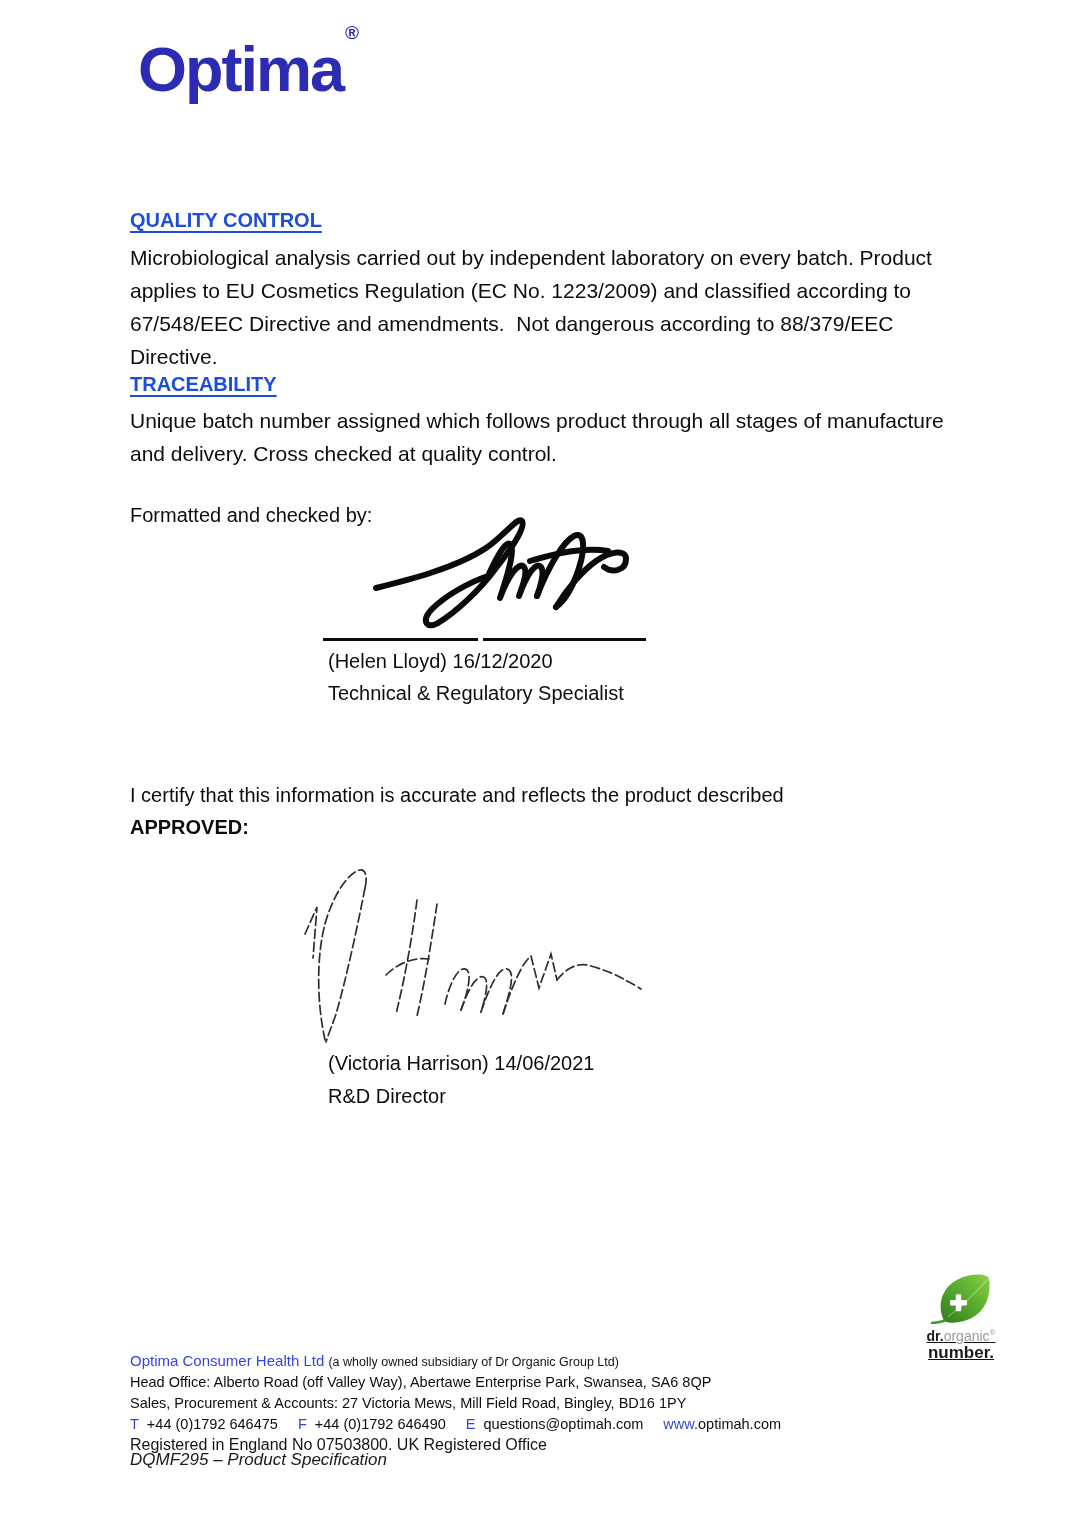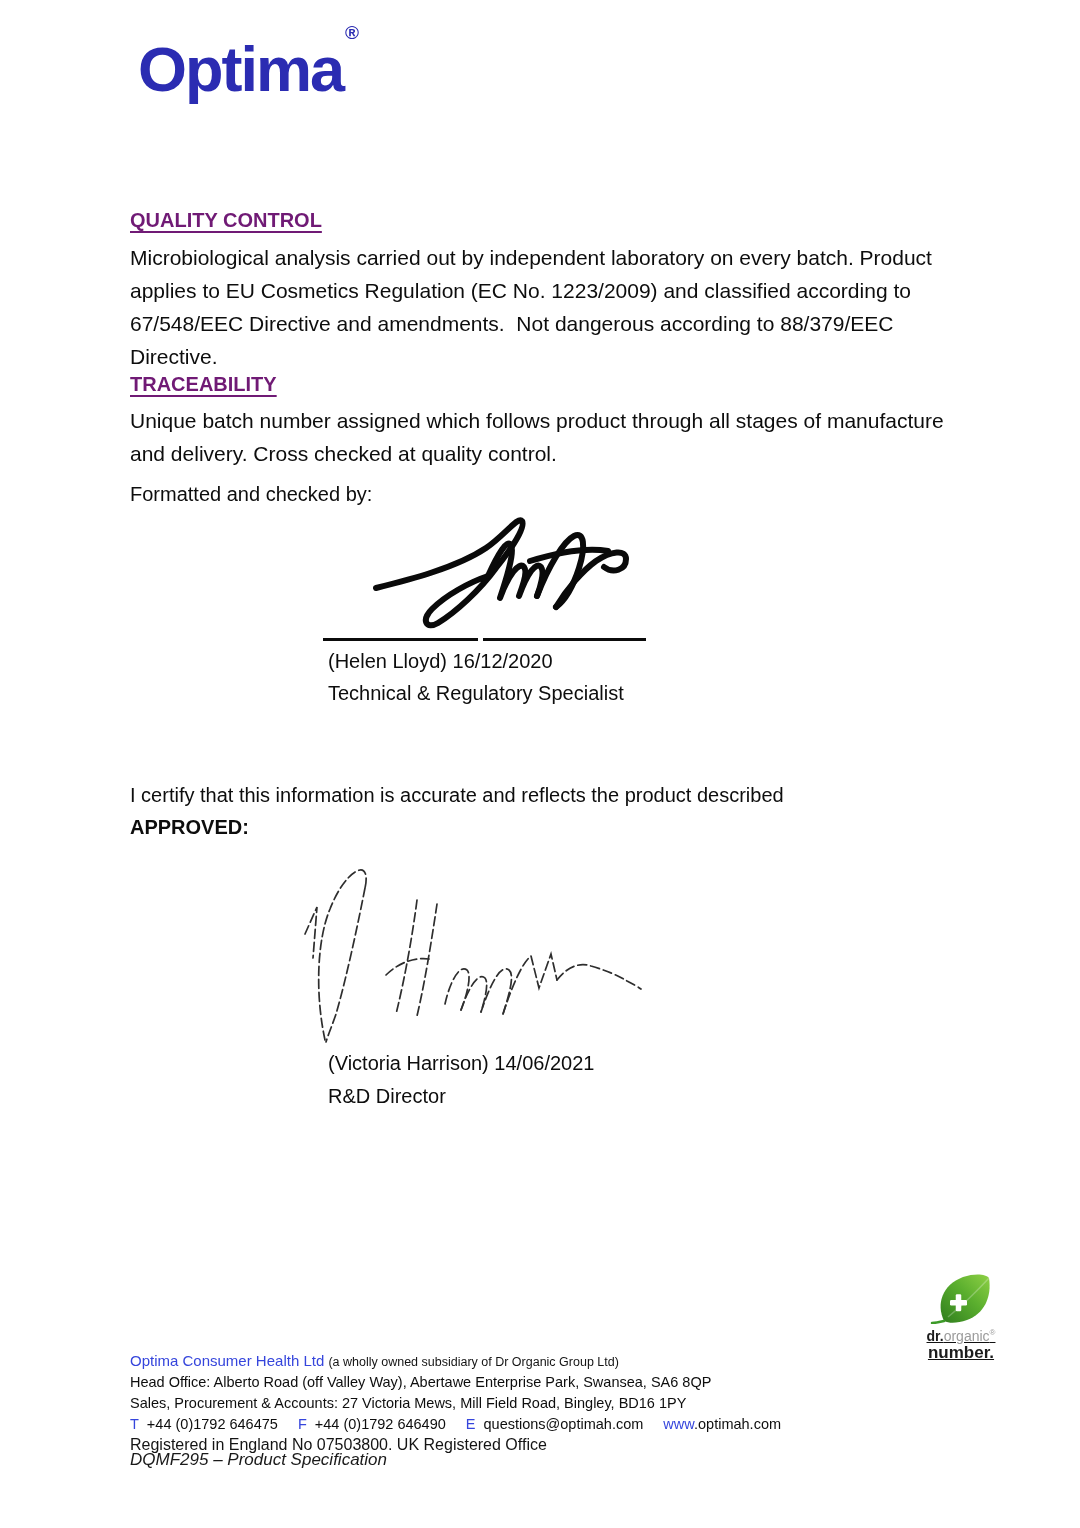--- a/index.html
+++ b/index.html
@@ -26,21 +26,21 @@
     position:relative; top:-30px; left:2px;
   }
 
   
   .heading {
     left:130px;
     font-size:20px; font-weight:700;
     text-decoration:underline;
     text-underline-offset:4px;
     text-decoration-thickness:2px;
-    color:#701a75;
+    color:#1d4ed8;
   }
   .para {
     left:130px; width:822px;
     font-size:21px; line-height:33px;
     color:#0d0d0d;
     white-space:pre-wrap;
   }
   .label-line { left:130px; font-size:20px; color:#0d0d0d; }
   .bold { font-weight:700; }
 
@@ -75,21 +75,21 @@
   <div class="abs optima-logo">
     <span>Optima</span><sup>®</sup>
   </div>
 
   <div class="abs heading" style="top:209px;">QUALITY CONTROL</div>
   <div class="abs para" style="top:241px;">Microbiological analysis carried out by independent laboratory on every batch. Product applies to EU Cosmetics Regulation (EC No. 1223/2009) and classified according to 67/548/EEC Directive and amendments.  Not dangerous according to 88/379/EEC Directive.</div>
 
   <div class="abs heading" style="top:373px;">TRACEABILITY</div>
   <div class="abs para" style="top:404px;">Unique batch number assigned which follows product through all stages of manufacture and delivery. Cross checked at quality control.</div>
 
-  <div class="abs label-line" style="top:483px;">Formatted and checked by:</div>
+  <div class="abs label-line" style="top:504px;">Formatted and checked by:</div>
 
   <svg class="abs sig-svg" style="left:368px; top:510px;" width="295" height="132" viewBox="0 0 295 132">
     <g fill="none" stroke="#0a0a0a" stroke-width="6" stroke-linecap="round" stroke-linejoin="round">
       <path d="M 8 78 C 40 70, 88 58, 118 38 C 136 26, 150 6, 154 11 C 158 17, 144 38, 128 58 C 112 80, 88 102, 70 113 C 58 120, 53 110, 64 99 C 78 85, 102 72, 120 66"></path>
       <path d="M 120 66 C 130 44, 139 29, 143 35 C 147 42, 138 70, 132 88 C 140 66, 151 51, 156 57 C 160 62, 154 78, 151 86 C 159 64, 168 51, 173 57 C 177 62, 172 78, 169 86"></path>
       <path d="M 169 86 C 181 55, 196 31, 206 26 C 216 21, 218 36, 211 58 C 205 77, 196 91, 188 97"></path>
       <path d="M 188 97 C 198 80, 214 61, 228 51 C 243 41, 258 39, 258 49 C 258 60, 245 64, 236 57"></path>
       <path d="M 162 51 C 188 43, 218 37, 240 41"></path>
     </g>
   </svg>

